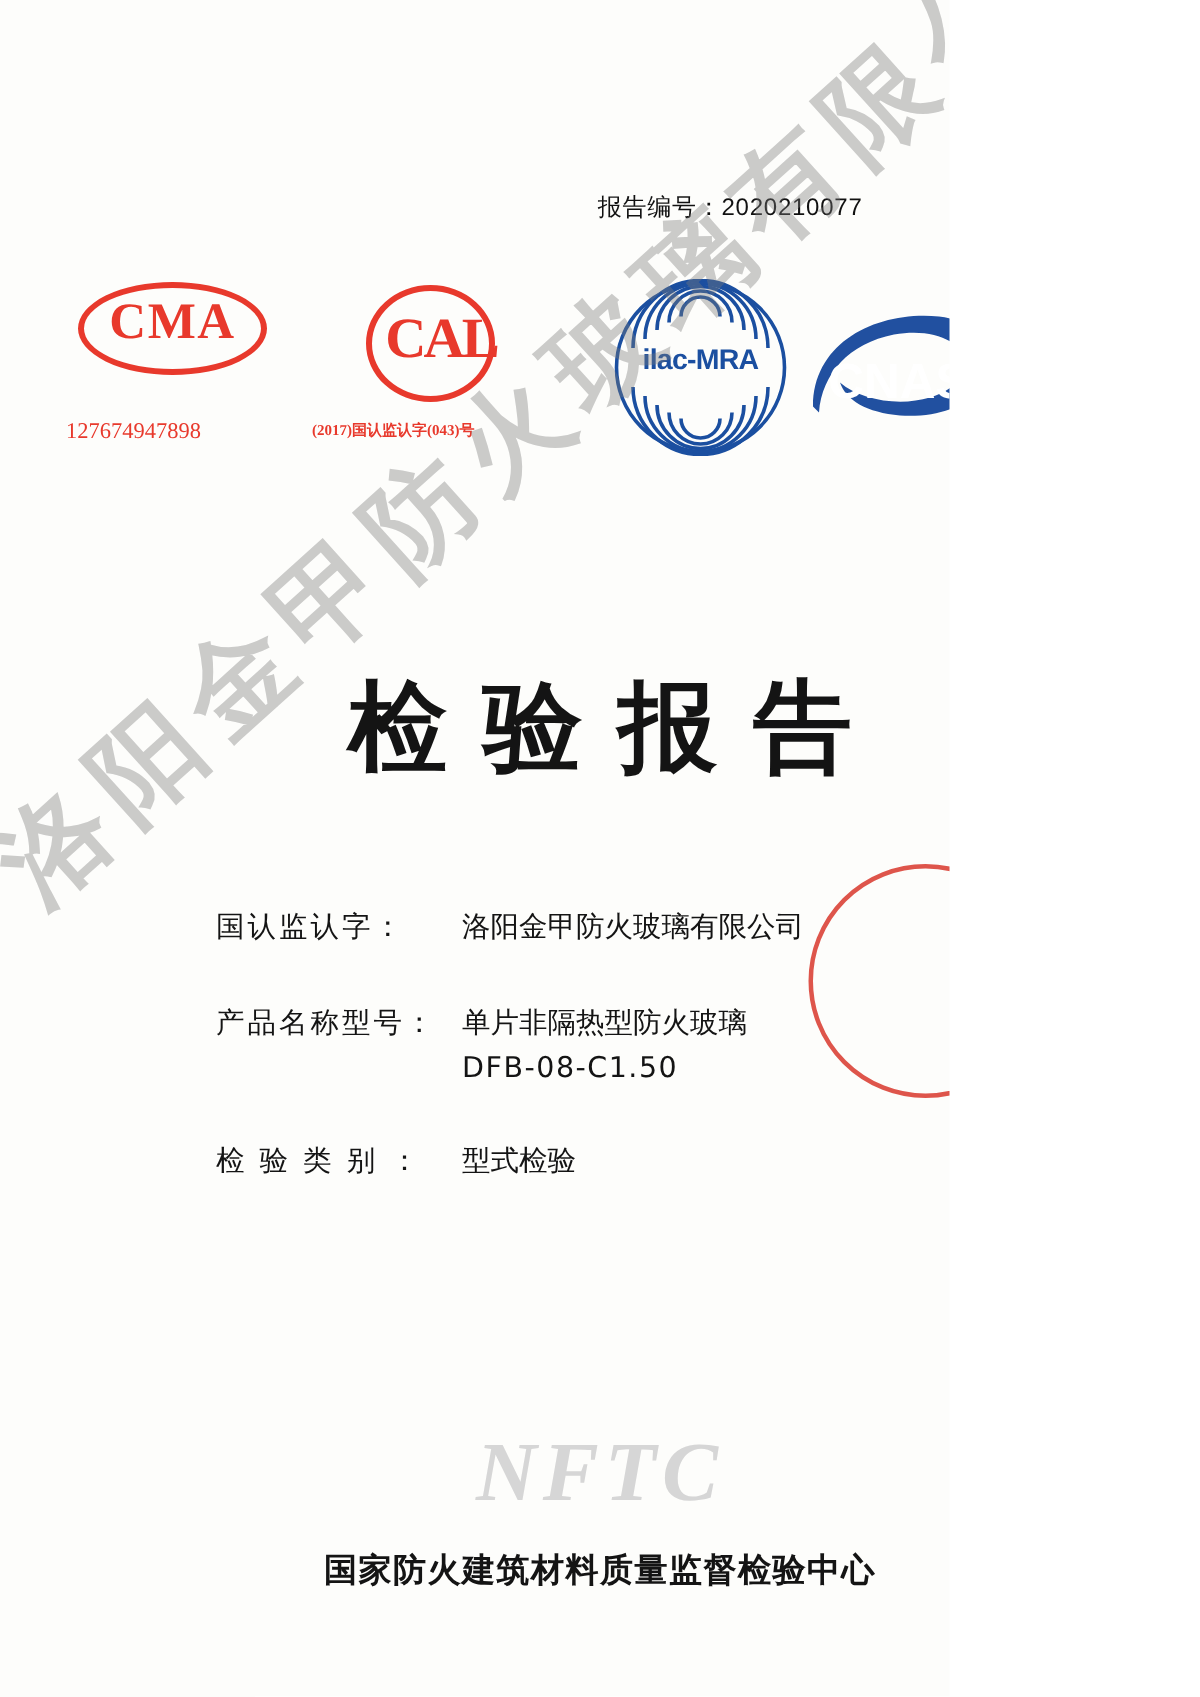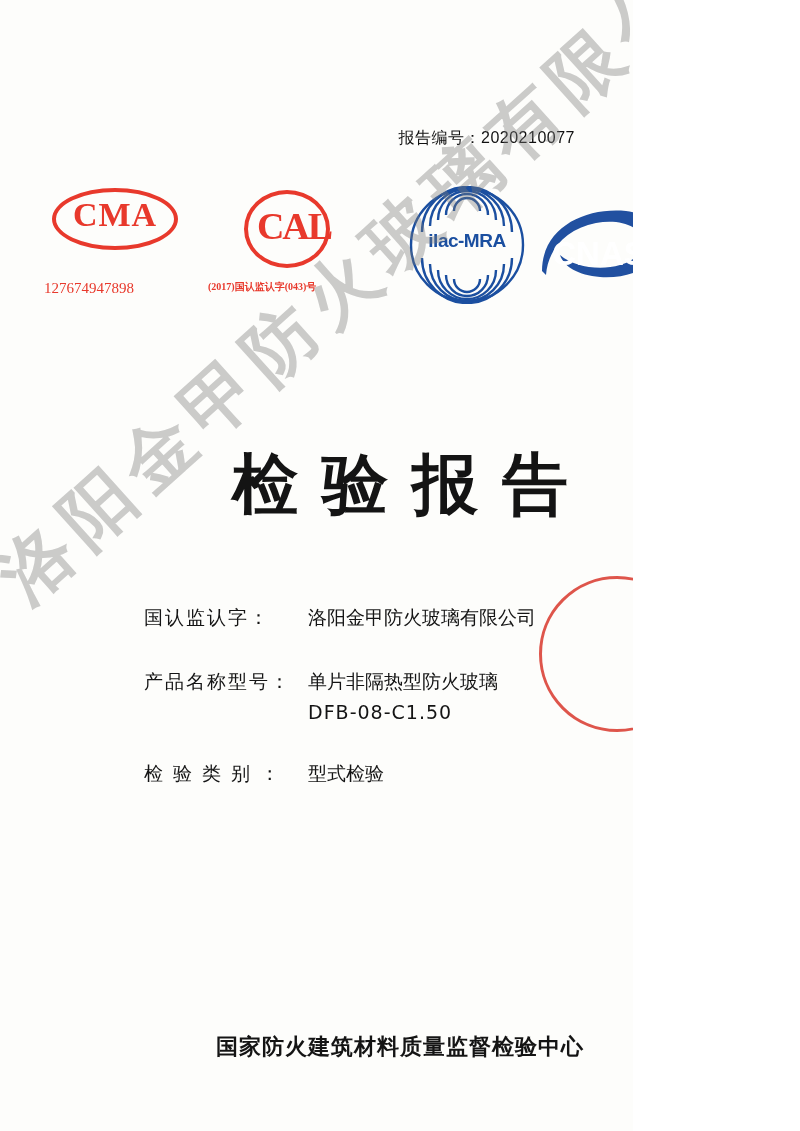--- a/index.html
+++ b/index.html
@@ -360,16 +360,17 @@
     </div>
     <div class="field">
       <span class="lbl">检 验 类 别 ：</span>
       <span class="val">型式检验</span>
     </div>
   </div>
 
   <div class="seal"></div>
   <div class="seal-inner">国家防火</div>
 
+  <div class="nftc">NFTC</div>
 
   <div class="footer">国家防火建筑材料质量监督检验中心</div>
 
 </div>
 
 </body></html>

